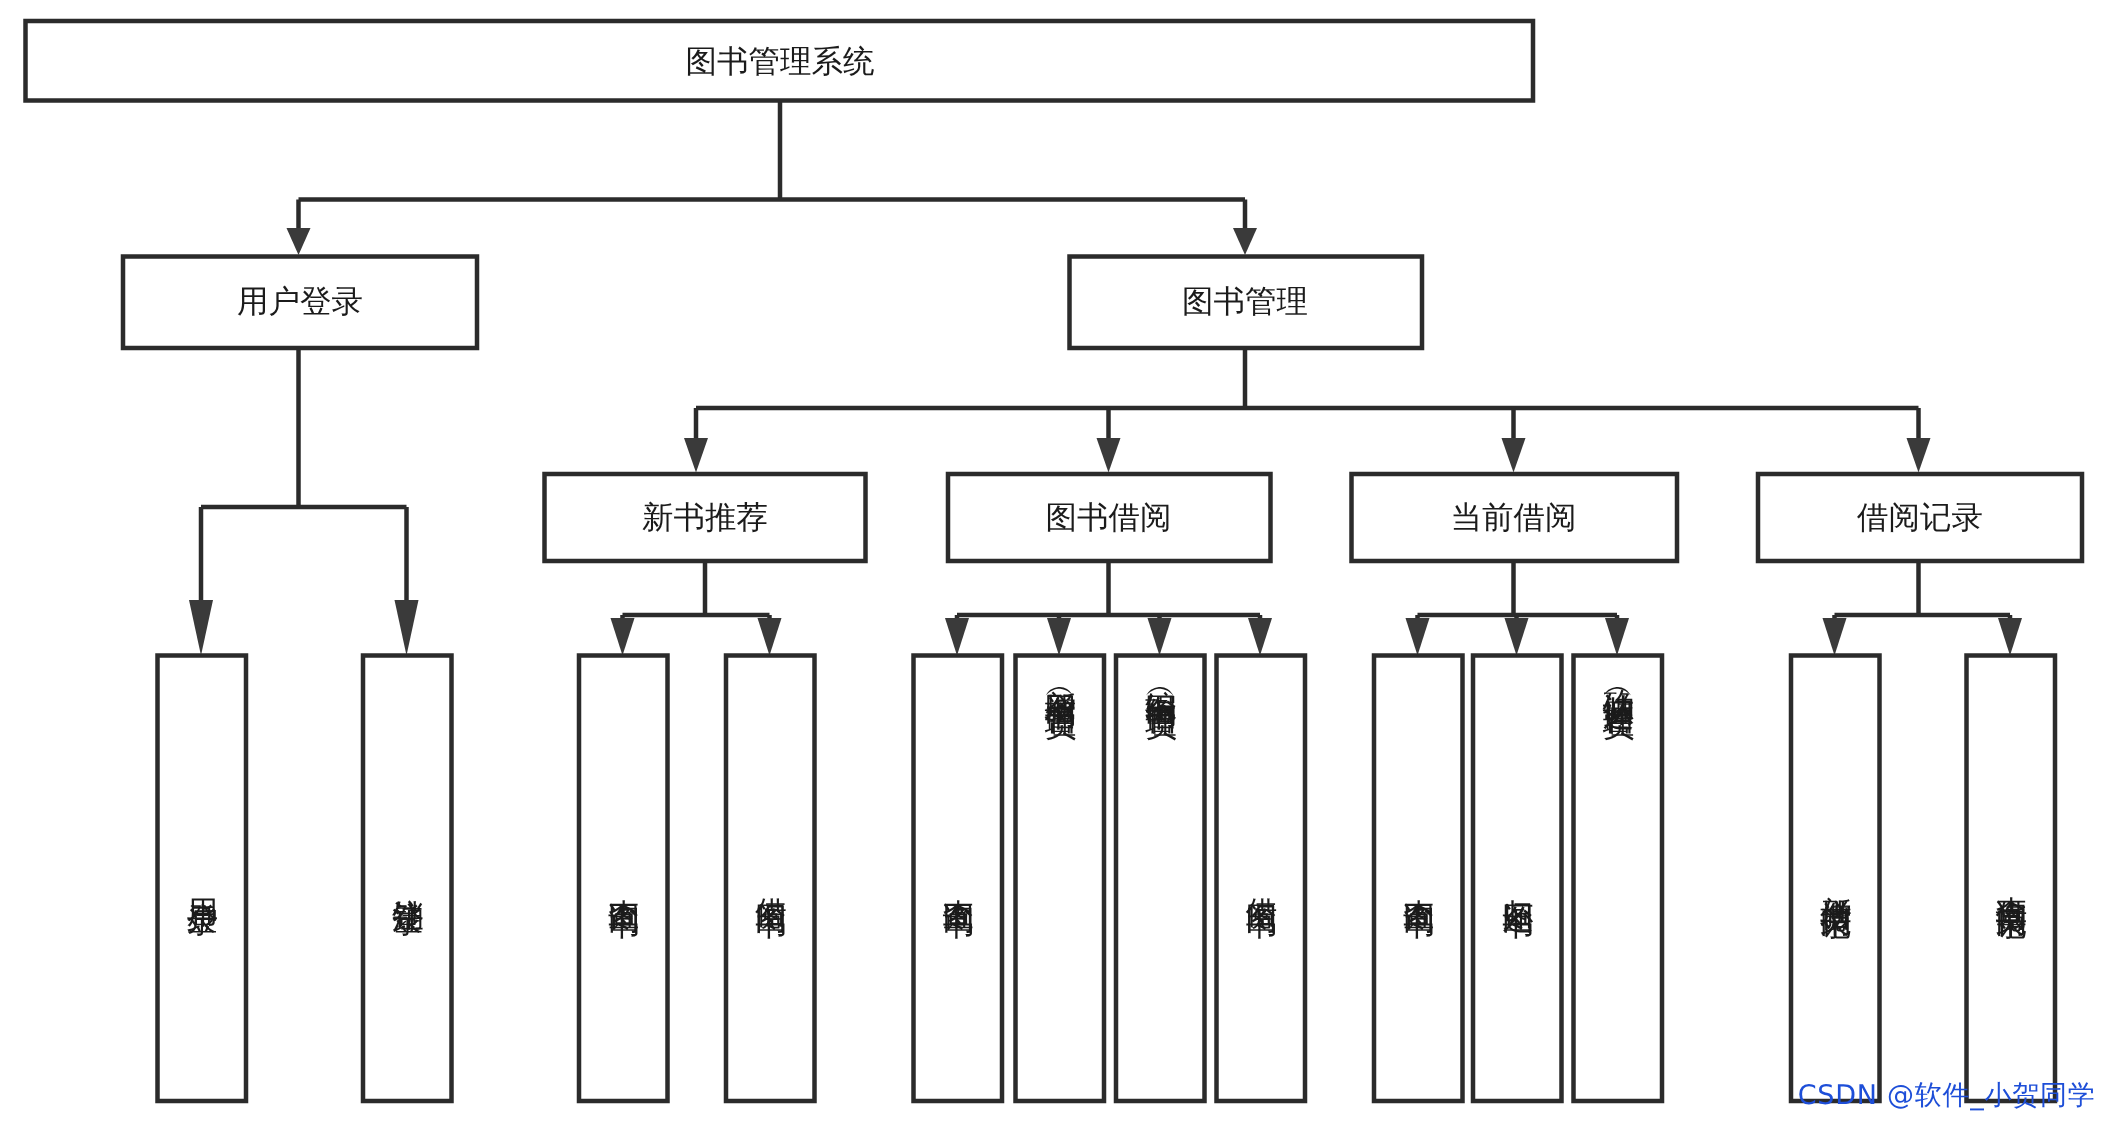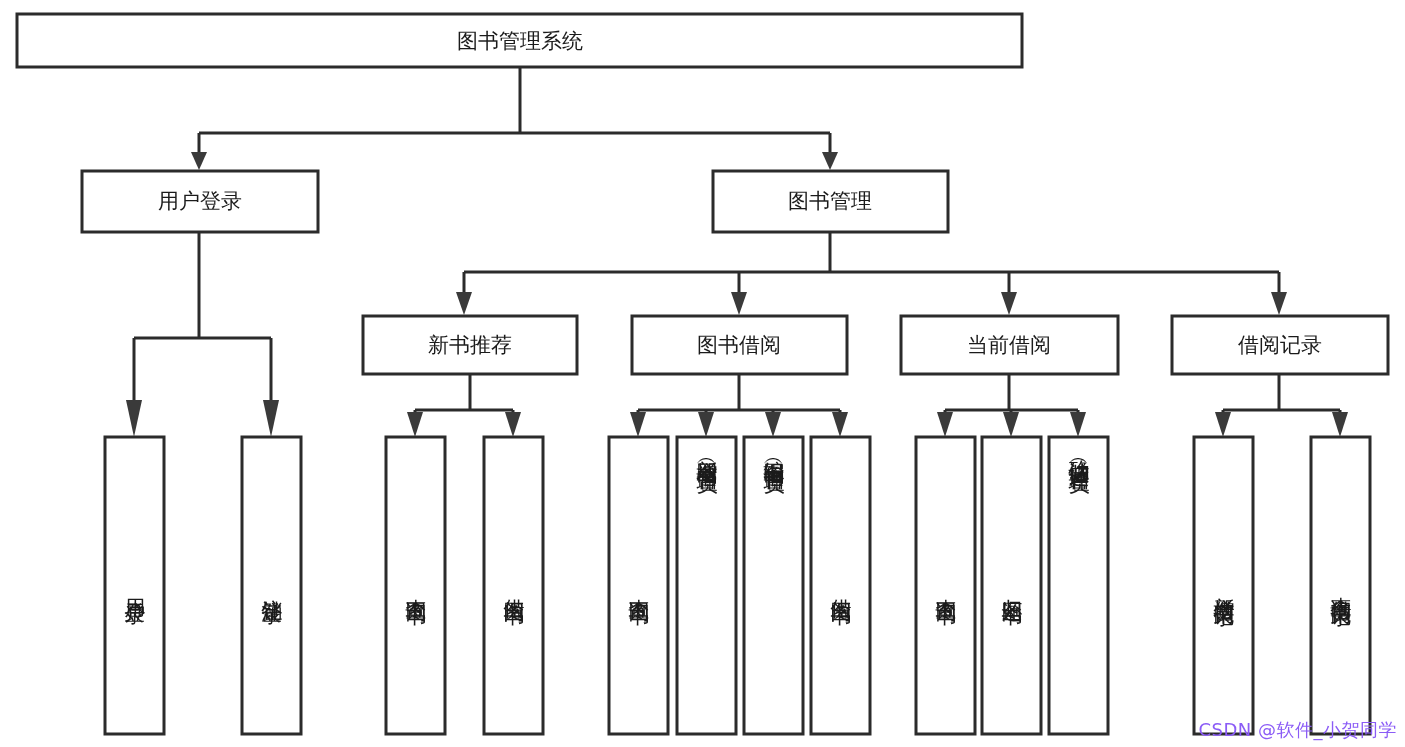--- a/index.html
+++ b/index.html
@@ -68,21 +68,21 @@
   }
   .vlabel-wrap.center-v {
     align-items: center;
   }
   #watermark {
     position: absolute;
     right: 8px;
     bottom: 5px;
     font-family: "DejaVu Sans", "Liberation Sans", sans-serif;
     font-size: 18px;
-    color: #8b5cf6;
+    color: #1d4ed8;
     letter-spacing: 0.5px;
     white-space: nowrap;
   }
 </style>
 </head>
 <body>
 
 <div id="diagram-root">
 
   <svg id="flow" viewBox="0 0 1405 747">

